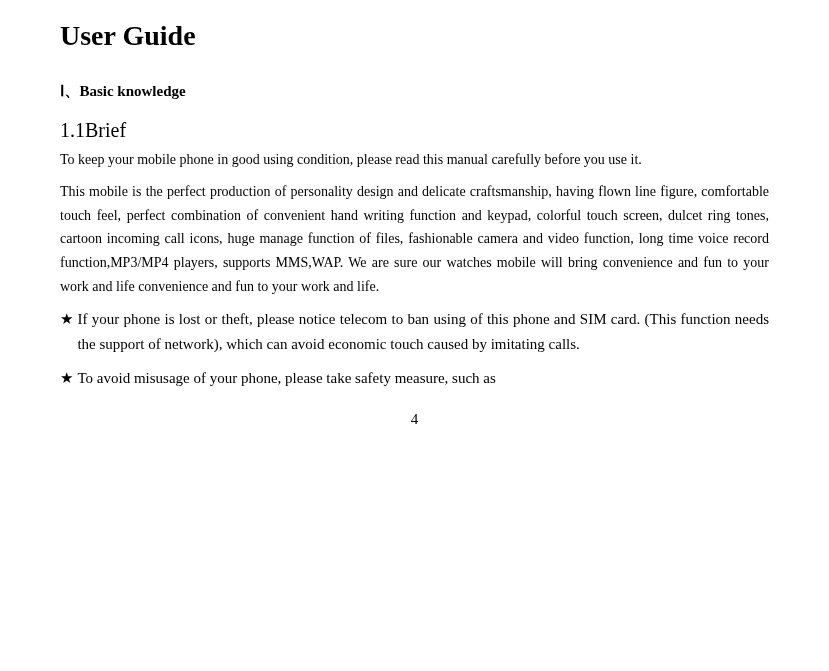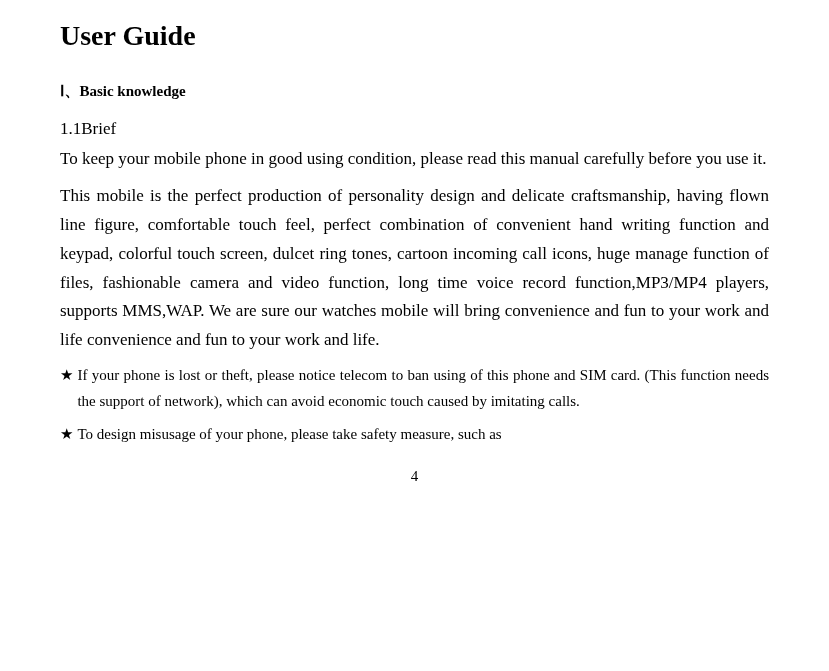--- a/index.html
+++ b/index.html
@@ -28,28 +28,28 @@
 
     .section-heading {
       font-weight: bold;
       margin-bottom: 18px;
       font-size: 15px;
     }
 
     .subsection-heading {
       font-weight: normal;
       margin-bottom: 6px;
-      font-size: 17px;
+      font-size: 20px;
     }
 
     .paragraph {
       text-align: justify;
       line-height: 1.7;
       margin-bottom: 8px;
-      font-size: 17px;
+      font-size: 14px;
     }
 
     .star-item {
       text-align: justify;
       line-height: 1.7;
       margin-bottom: 8px;
       font-size: 15px;
       display: flex;
       gap: 4px;
     }
@@ -80,17 +80,17 @@
   <p class="paragraph">This mobile is the perfect production of personality design and delicate craftsmanship, having flown line figure, comfortable touch feel, perfect combination of convenient hand writing function and keypad, colorful touch screen, dulcet ring tones, cartoon incoming call icons, huge manage function of files, fashionable camera and video function, long time voice record function,MP3/MP4 players, supports MMS,WAP. We are sure our watches mobile will bring convenience and fun to your work and life      convenience and fun to your work and life.</p>
 
 
   <div class="star-item">
     <span class="star-symbol">★</span>
     <span>If your phone is lost or theft, please notice telecom to ban using of this phone and SIM card. (This function needs the support of network), which can avoid economic touch caused by imitating calls.</span>
   </div>
 
   <div class="star-item">
     <span class="star-symbol">★</span>
-    <span>To design misusage of your phone, please take safety measure, such as</span>
+    <span>To avoid misusage of your phone, please take safety measure, such as</span>
   </div>
 </div>
 
 <div class="page-number">4</div>
 
 </body></html>

